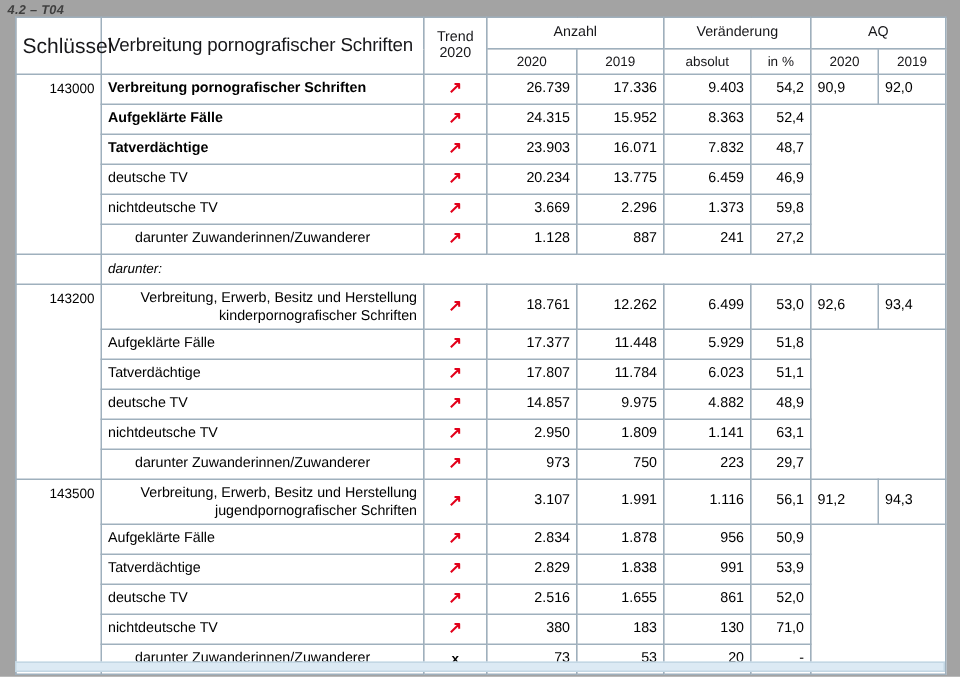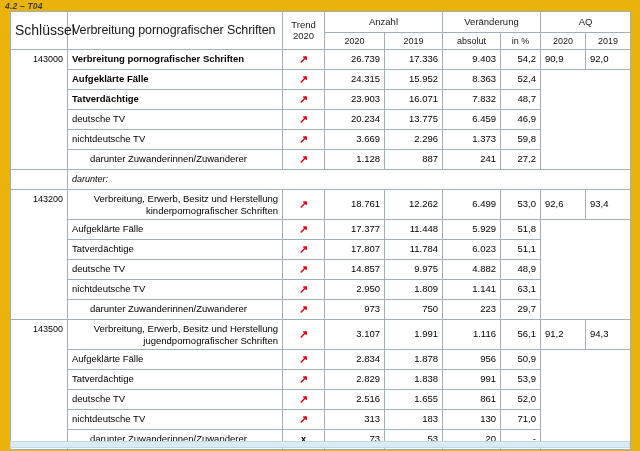--- a/index.html
+++ b/index.html
@@ -3,21 +3,21 @@
 <meta charset="utf-8">
 <style>
   html,body{margin:0;padding:0;}
   body{
     width:640px;height:451px;overflow:hidden;
     background:#ffffff;
     font-family:"Liberation Sans", sans-serif;
     color:#000000;
     -webkit-font-smoothing:antialiased;
   }
-  #page{position:relative;width:640px;height:451px;box-sizing:border-box;background:#eab308;}
+  #page{position:relative;width:640px;height:451px;box-sizing:border-box;background:#a3a3a3;}
 
   .caption{
     position:absolute;left:5px;top:1px;
     font-size:8.5px;font-weight:bold;font-style:italic;
     color:#3f3f3f;letter-spacing:.2px;
   }
 
   .tablewrap{
     position:absolute;left:10px;top:11px;width:620px;
   }
@@ -273,21 +273,21 @@
             <td class="name">deutsche TV</td>
             <td class="trend"><span class="arrow">↗</span></td>
             <td class="num">2.516</td>
             <td class="num">1.655</td>
             <td class="num">861</td>
             <td class="num">52,0</td>
           </tr>
           <tr>
             <td class="name">nichtdeutsche TV</td>
             <td class="trend"><span class="arrow">↗</span></td>
-            <td class="num">313</td>
+            <td class="num">380</td>
             <td class="num">183</td>
             <td class="num">130</td>
             <td class="num">71,0</td>
           </tr>
           <tr>
             <td class="name ind2">darunter Zuwanderinnen/Zuwanderer</td>
             <td class="trend"><span class="xmark">x</span></td>
             <td class="num">73</td>
             <td class="num">53</td>
             <td class="num">20</td>

